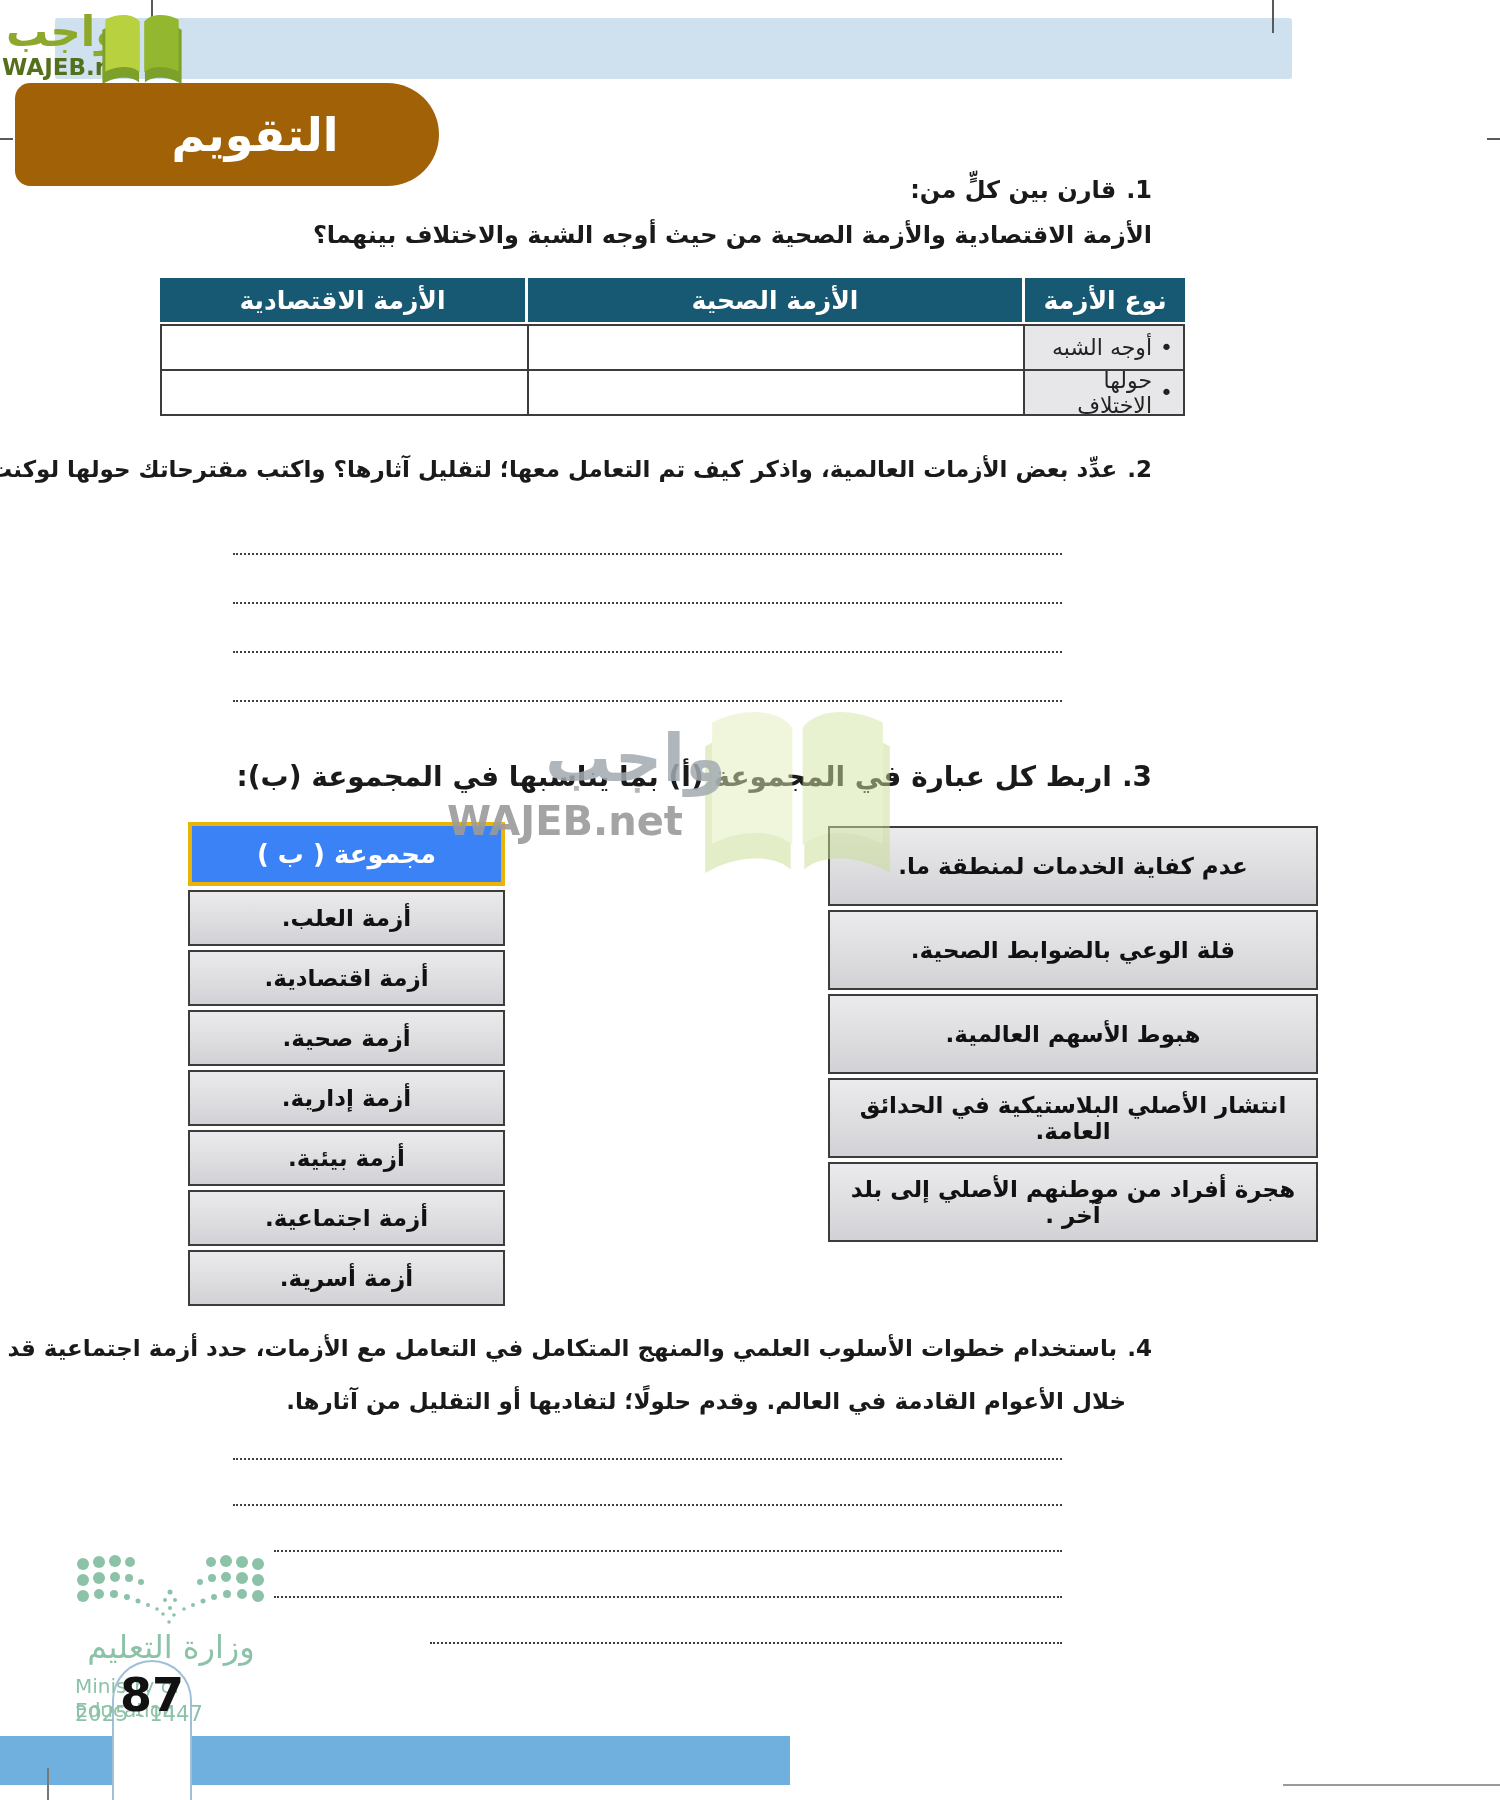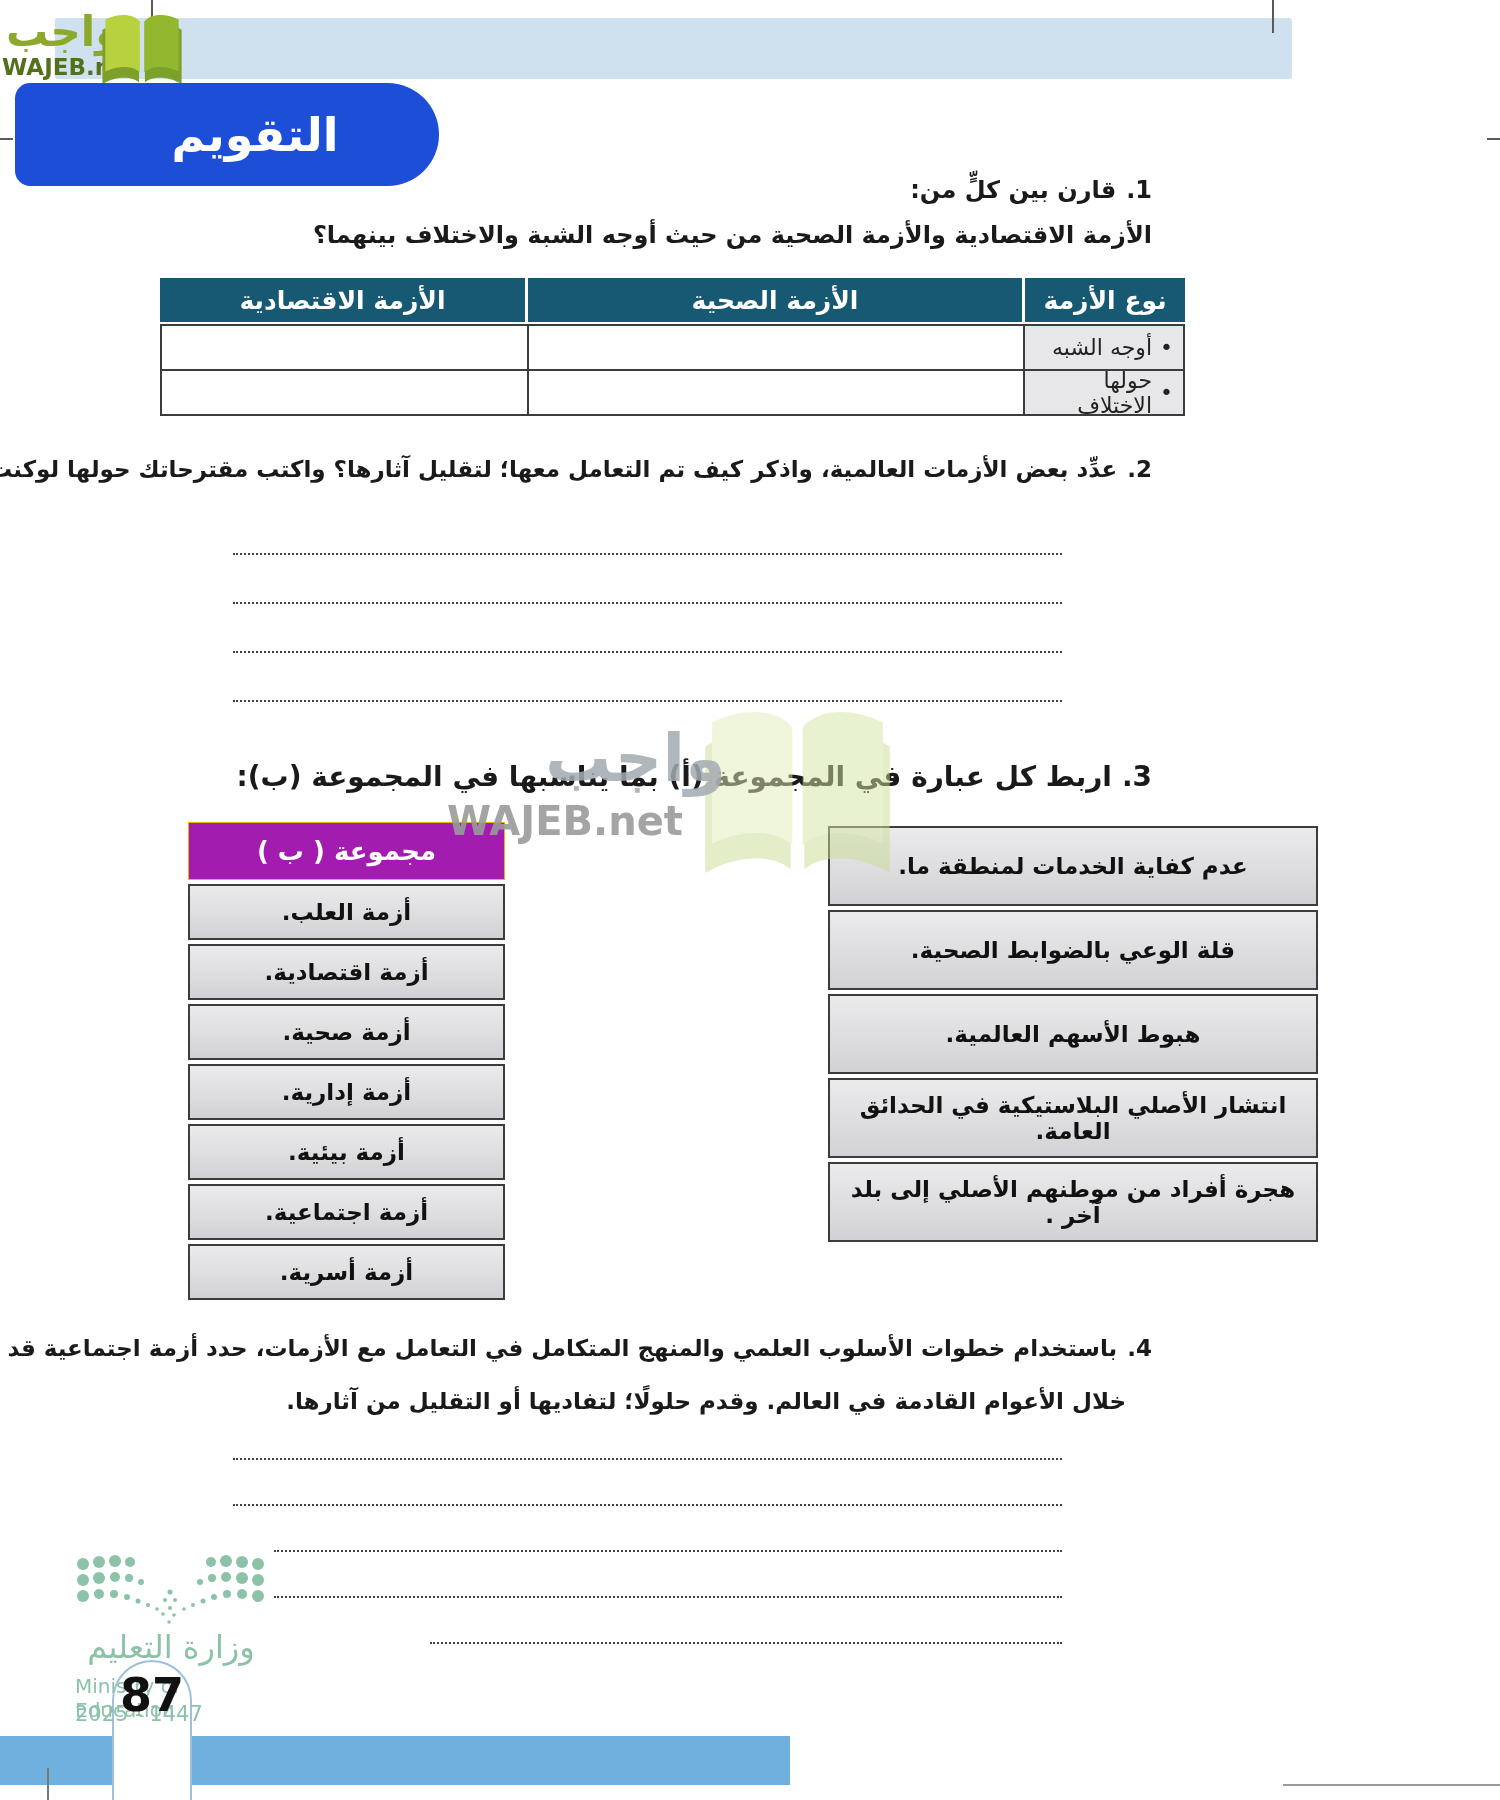--- a/index.html
+++ b/index.html
@@ -15,21 +15,21 @@
   .mark.tr-h{left:1487px;top:138px;width:13px;height:2px;}
   .mark.bl-v{left:47px;top:1768px;width:2px;height:32px;background:#777;z-index:6;}
   .mark.br-h{left:1283px;top:1784px;width:217px;height:2px;background:#9a9a9a;}
 
   
   .wj-ar{position:absolute;left:6px;top:10px;width:100px;text-align:center;font-size:42px;font-weight:bold;color:#8da92b;line-height:44px;}
   .wj-net{position:absolute;left:2px;top:54px;width:132px;text-align:center;font-size:23px;font-weight:bold;color:#55701c;}
   .wj-book{position:absolute;left:98px;top:2px;width:88px;height:98px;}
 
   
-  .banner{position:absolute;left:15px;top:83px;width:424px;height:103px;background:#1d4ed8;border-radius:16px 54px 54px 16px;display:flex;align-items:center;justify-content:center;padding-left:56px;box-sizing:border-box;}
+  .banner{position:absolute;left:15px;top:83px;width:424px;height:103px;background:#a16207;border-radius:16px 54px 54px 16px;display:flex;align-items:center;justify-content:center;padding-left:56px;box-sizing:border-box;}
   .banner span{color:#fff;font-size:46px;font-weight:bold;}
 
   
   .q{position:absolute;direction:rtl;text-align:right;font-weight:bold;color:#1a1a1a;}
   .qline{white-space:nowrap;}
   .qn{margin-left:10px;}
   .q1{right:348px;top:168px;width:900px;font-size:24px;line-height:45px;}
   .q2{right:348px;top:456px;width:1060px;font-size:23px;}
   .q3{right:348px;top:760px;width:900px;font-size:28px;}
   .q4{right:348px;top:1322px;width:1010px;font-size:23px;line-height:53px;}
@@ -46,21 +46,21 @@
   .ch.h{width:494px;}
   .ch.e{flex:1;}
   .cmp-body{border:2px solid #3c3c3c;border-top:none;margin-top:2px;}
   .crow{display:flex;height:43px;border-top:2px solid #3c3c3c;}
   .crow .cl{width:160px;background:#e7e7e9;border-left:2px solid #3c3c3c;display:flex;align-items:center;gap:8px;padding-right:10px;box-sizing:border-box;font-size:22px;color:#222;}
   .crow .cm{width:494px;background:#fff;border-left:2px solid #3c3c3c;}
   .crow .ce{flex:1;background:#fff;}
 
   
   .grp{position:absolute;direction:rtl;}
-  .grp-head{background:#a21caf;border:1px solid #eab308;color:#fff;font-weight:bold;text-align:center;display:flex;align-items:center;justify-content:center;}
+  .grp-head{background:#3b82f6;border:4px solid #eab308;color:#fff;font-weight:bold;text-align:center;display:flex;align-items:center;justify-content:center;}
   .grp-cell{background:linear-gradient(180deg,#ebebed,#d2d2d6);border:2px solid #3c3c3c;margin-top:4px;display:flex;align-items:center;justify-content:center;font-weight:bold;color:#111;box-sizing:border-box;text-align:center;}
   .grpA{left:828px;top:822px;width:490px;}
   .grpA .grp-head{height:56px;font-size:28px;}
   .grpA .grp-cell{height:80px;font-size:23px;padding:0 10px;}
   .grpB{left:188px;top:822px;width:317px;}
   .grpB .grp-head{height:56px;font-size:26px;}
   .grpB .grp-cell{height:56px;font-size:23px;}
 
   
   .wm{pointer-events:none;z-index:4;}

